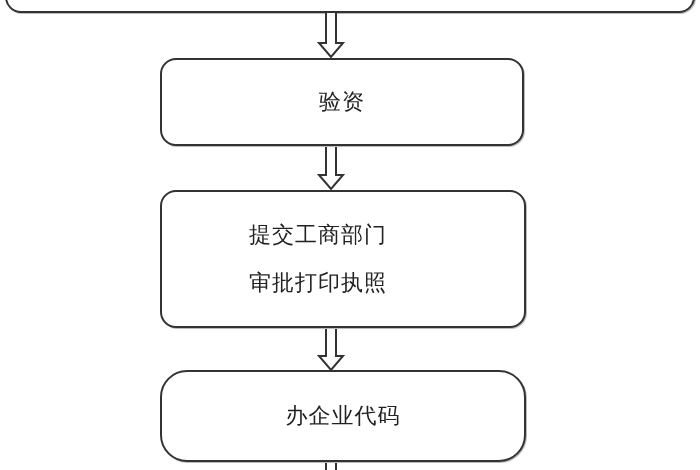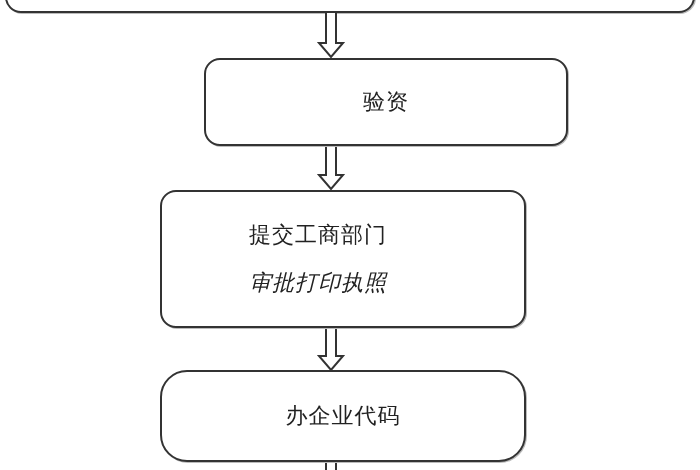--- a/index.html
+++ b/index.html
@@ -13,31 +13,31 @@
 </style>
 </head>
 <body>
 
 <div class="box" style="left:5px; top:-40px; width:690px; height:53px;"></div>
 
 <svg class="arrow" style="left:316px; top:13px;" width="30" height="46">
   <path d="M10 0 V30 H3 L15 44 L27 30 H20 V0" fill="#fff" stroke="#333" stroke-width="2"></path>
 </svg>
 
-<div class="box" style="left:160px; top:58px; width:364px; height:88px;margin-left:44px;">
+<div class="box" style="left:160px; top:58px; width:364px; height:88px;">
   <span class="txt">验资</span>
 </div>
 
 <svg class="arrow" style="left:316px; top:147px;" width="30" height="44">
   <path d="M10 0 V28 H3 L15 42 L27 28 H20 V0" fill="#fff" stroke="#333" stroke-width="2"></path>
 </svg>
 
 <div class="box" style="left:160px; top:190px; width:366px; height:138px; padding-left:87px;">
   <span class="txt" style="align-self:flex-start;">提交工商部门</span>
-  <span class="txt" style="align-self:flex-start; margin-top:12px;font-style:italic;">审批打印执照</span>
+  <span class="txt" style="align-self:flex-start; margin-top:12px;">审批打印执照</span>
 </div>
 
 <svg class="arrow" style="left:316px; top:329px;" width="30" height="43">
   <path d="M10 0 V27 H3 L15 41 L27 27 H20 V0" fill="#fff" stroke="#333" stroke-width="2"></path>
 </svg>
 
 <div class="box" style="left:160px; top:370px; width:366px; height:92px;border-radius:27px;">
   <span class="txt">办企业代码</span>
 </div>
 

